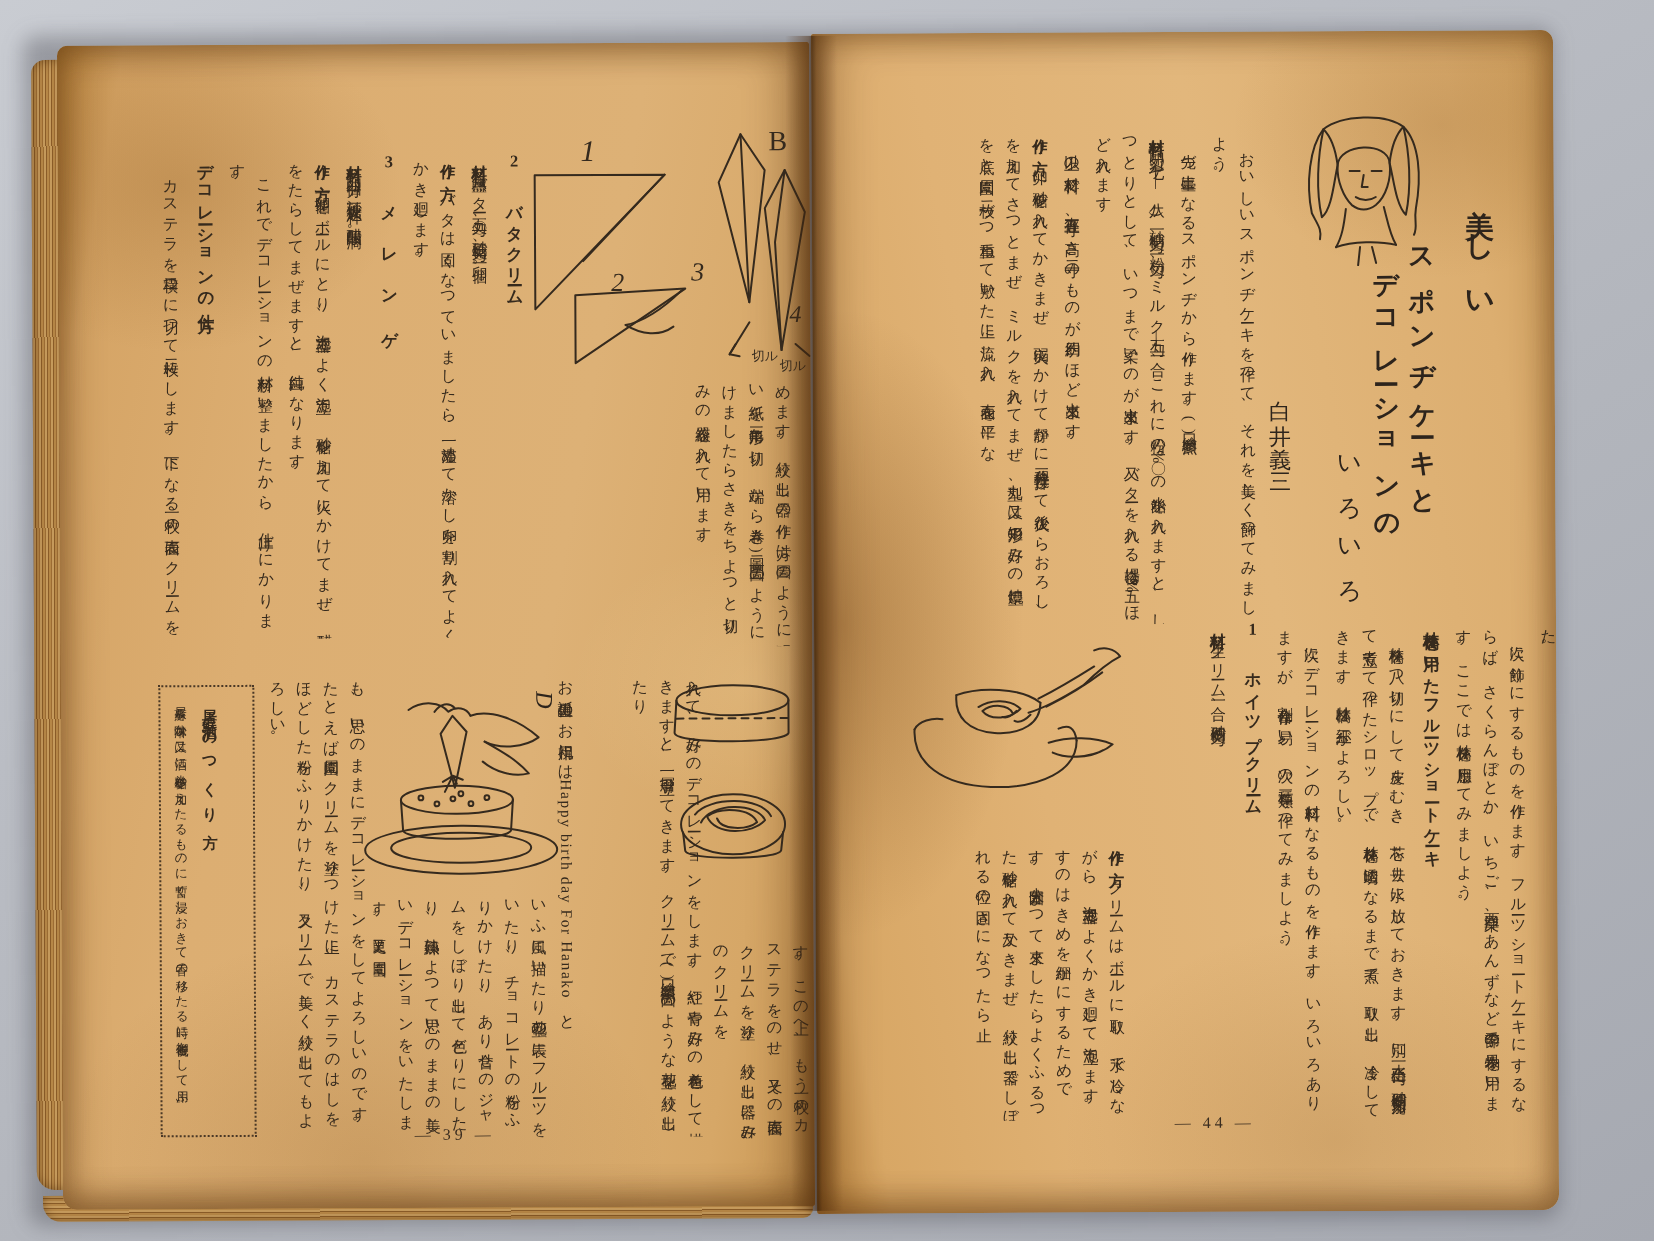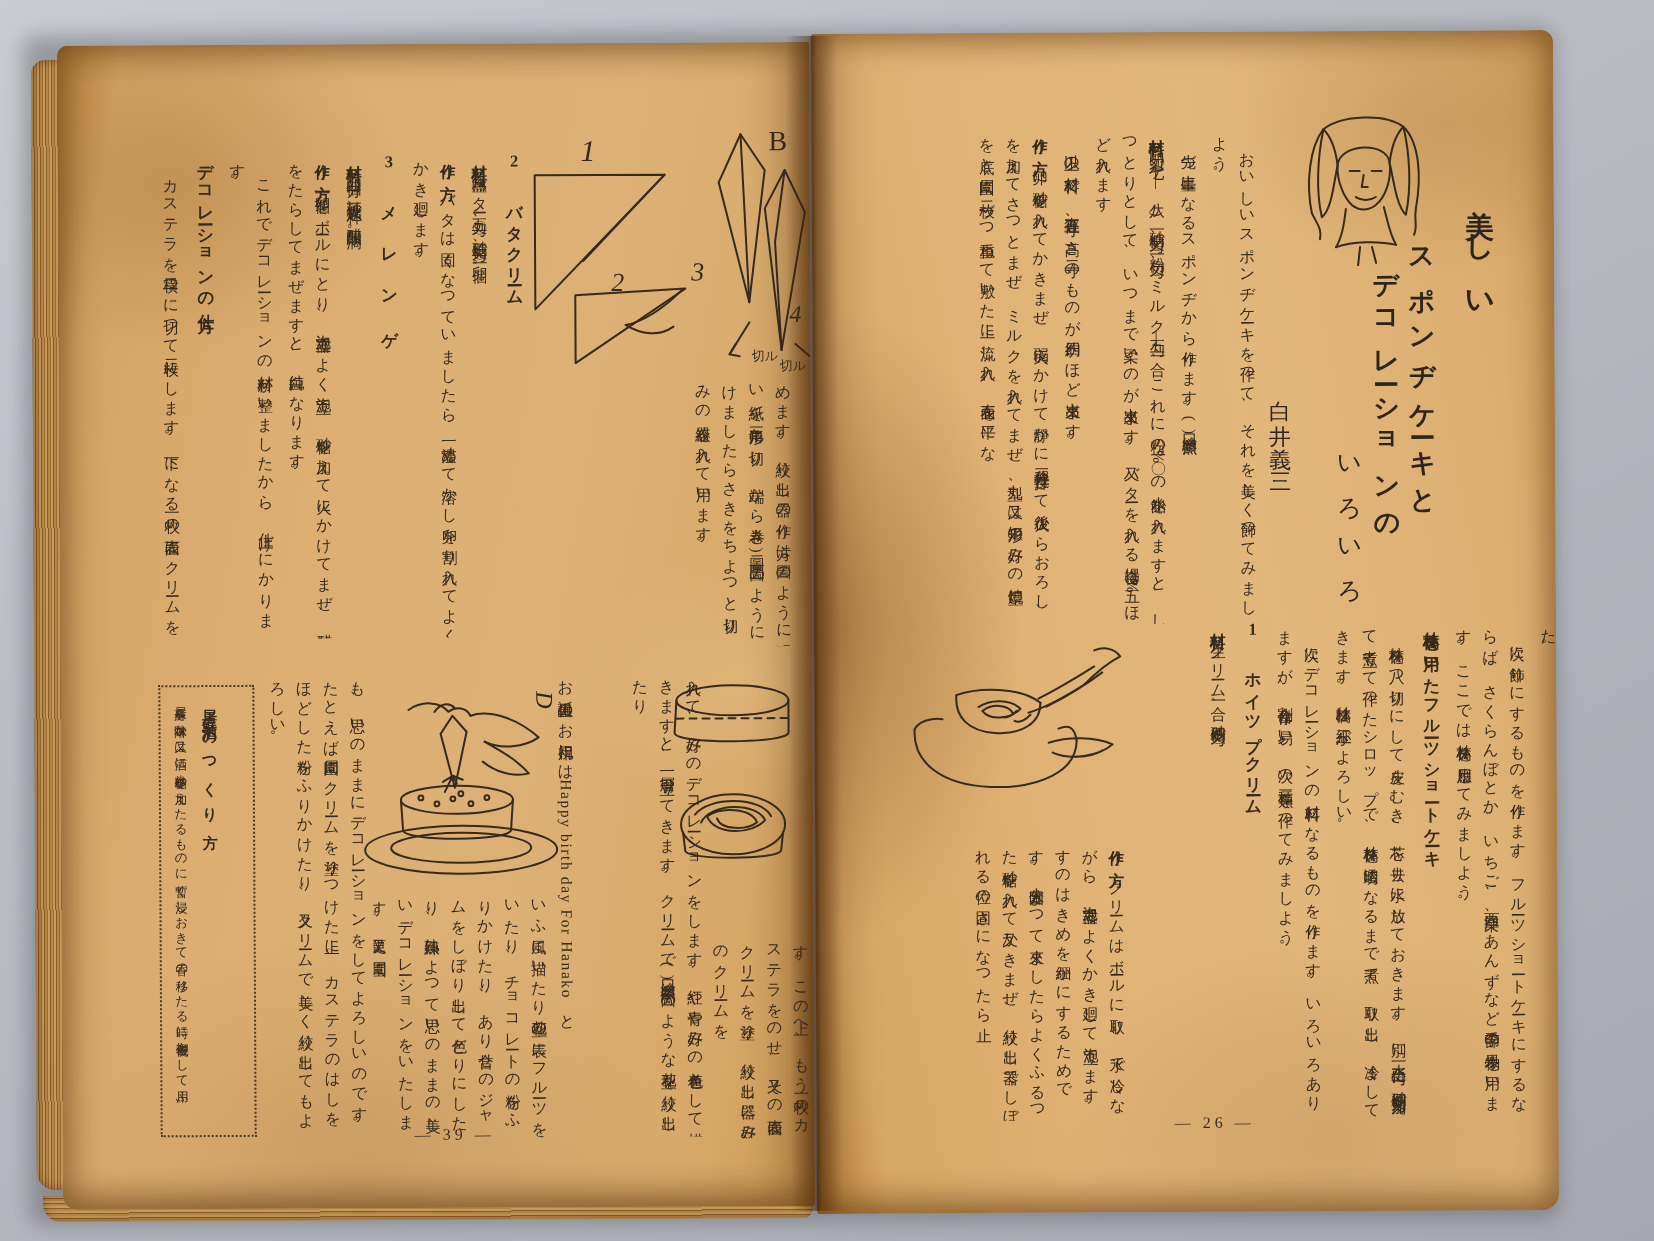--- a/index.html
+++ b/index.html
@@ -232,17 +232,17 @@
       <path d="M196,18 C206,14 216,16 222,24 M222,24 C210,30 198,40 186,52"></path>
       <path d="M186,52 C170,62 150,74 130,80 M196,34 C180,44 160,56 140,66 M204,40 C188,52 168,64 148,74"></path>
       <path d="M118,78 C112,84 108,86 104,84 M132,82 C126,88 120,90 116,88"></path>
       <path d="M150,110 C170,104 196,104 214,112 C200,124 172,128 154,120 M154,120 C166,126 190,126 204,118"></path>
     </svg>
 
     <div class="vblock" style="left:80px;top:806px;width:234px;height:282px;">
       <p><b class="runin">作り方</b><span>クリームはボールに取り、氷で冷しながら、泡立器でよくかき廻して泡立てます。冷すのはきめを細かにするためです。大分固まつて來ましたらよくふるつた砂糖を入れて又かきまぜ、絞り出し器でしぼれる位の固さになつたら止</span></p>
     </div>
 
-    <div class="pagenum" style="left:358px;top:1082px;">— 26 —</div>
+    <div class="pagenum" style="left:358px;top:1082px;">— 44 —</div>
   </div>
 
   <div class="gutter"></div>
 </div>
 
 </body></html>

